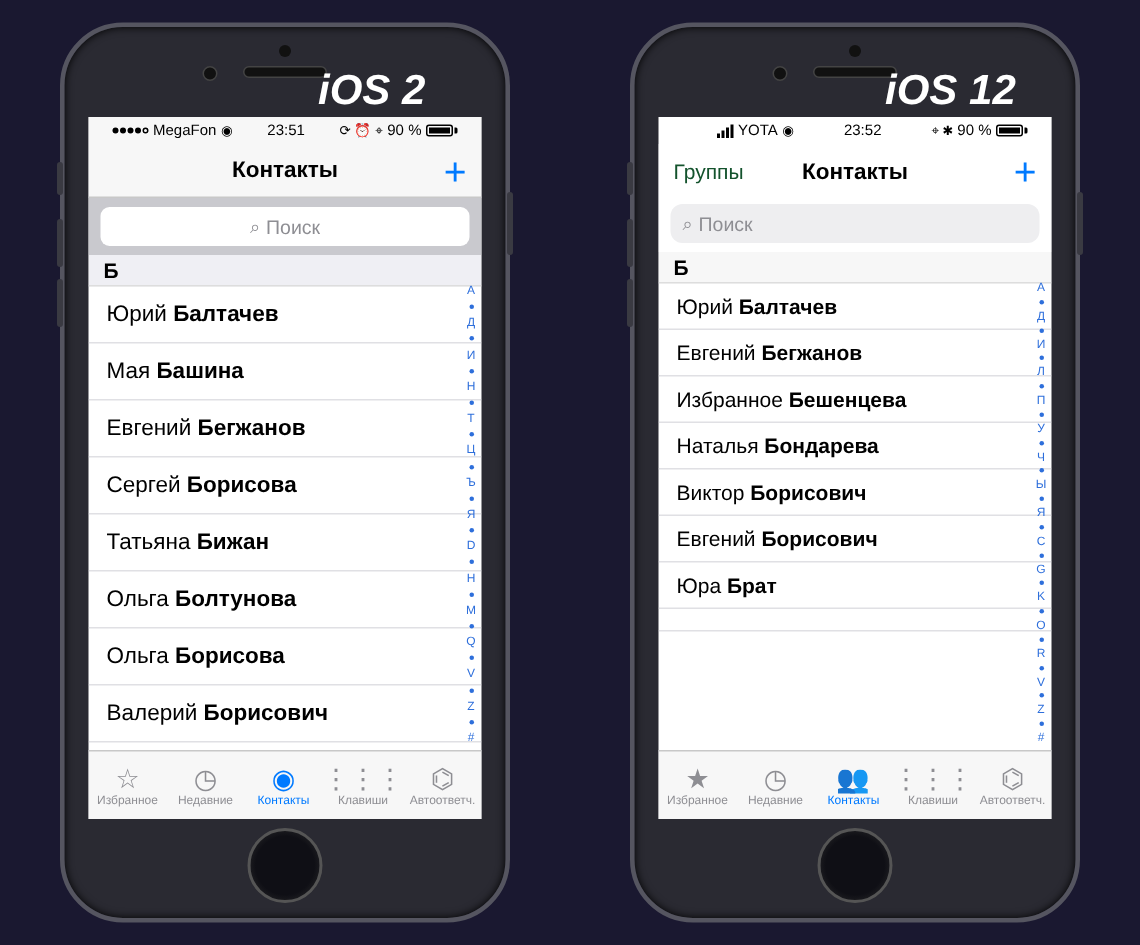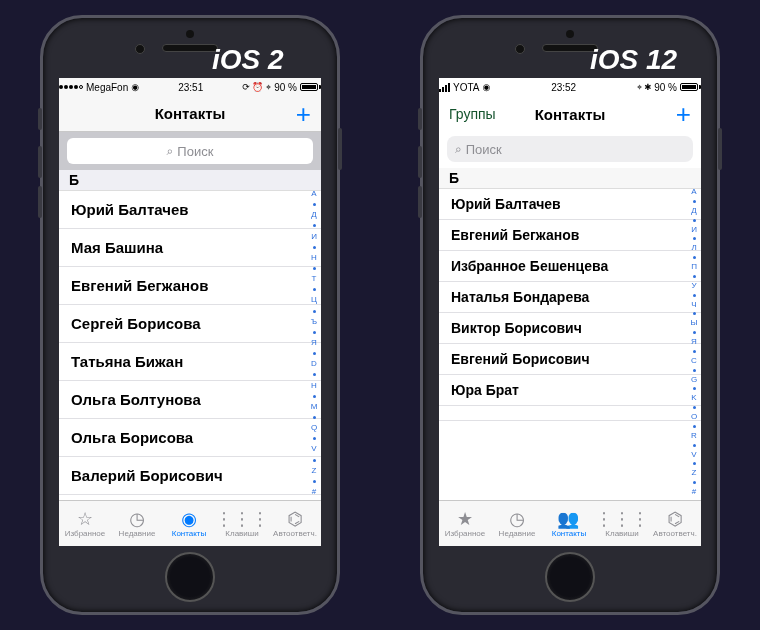--- a/index.html
+++ b/index.html
@@ -97,21 +97,21 @@
     display: flex;
     flex-direction: column;
   }
 
   .statusbar {
     height: 18px;
     display: flex;
     align-items: center;
     justify-content: space-between;
     font-size: 10px;
-    padding: 0 0;
+    padding: 0 16px;
     background: #f7f7f7;
   }
   .sb-left, .sb-right { display: flex; align-items: center; gap: 3px; }
   .dots { display: inline-flex; gap: 1px; }
   .dot { width: 4px; height: 4px; border-radius: 50%; background: #000; }
   .dot.hollow { background: transparent; border: 0.5px solid #000; }
   .bars { display: inline-flex; align-items: flex-end; gap: 1px; }
   .bar { width: 2px; background: #000; }
   .bar.b1 { height: 3px; } .bar.b2 { height: 5px; } .bar.b3 { height: 7px; } .bar.b4 { height: 9px; }
   .wifi-icon, .clock-icon, .bt-icon { font-size: 9px; }
@@ -174,21 +174,21 @@
     border-bottom: 1px solid #ddd;
   }
   .section-header.light { background: #f7f7f7; }
   .row {
     padding: 10px 12px;
     border-bottom: 1px solid #e0e0e4;
     font-size: 15px;
     white-space: nowrap;
   }
   .row.compact { padding: 7px 12px; font-size: 14px; }
-  .row .first { font-weight: 700; }
+  .row .first { font-weight: 400; }
   .row .last { font-weight: 700; }
 
   .indexbar {
     position: absolute;
     right: 1px;
     top: 20px;
     bottom: 4px;
     width: 12px;
     display: flex;
     flex-direction: column;
@@ -348,21 +348,21 @@
 <div class="phone">
   <div class="sensor"></div>
   <div class="camera"></div>
   <div class="speaker"></div>
   <div class="side-btn power"></div>
   <div class="side-btn mute"></div>
   <div class="side-btn vol1"></div>
   <div class="side-btn vol2"></div>
 
   <div class="screen">
-    <div class="statusbar" style="background:#fff;">
+    <div class="statusbar" style="background:#fff;margin-left:23px;">
       <div class="sb-left">
         <span class="bars">
           <span class="bar b1"></span>
             <span class="bar b2"></span>
             <span class="bar b3"></span>
             <span class="bar b4"></span>
         </span>
         <span>YOTA</span>
         <span class="wifi-icon">◉</span>
       </div>

